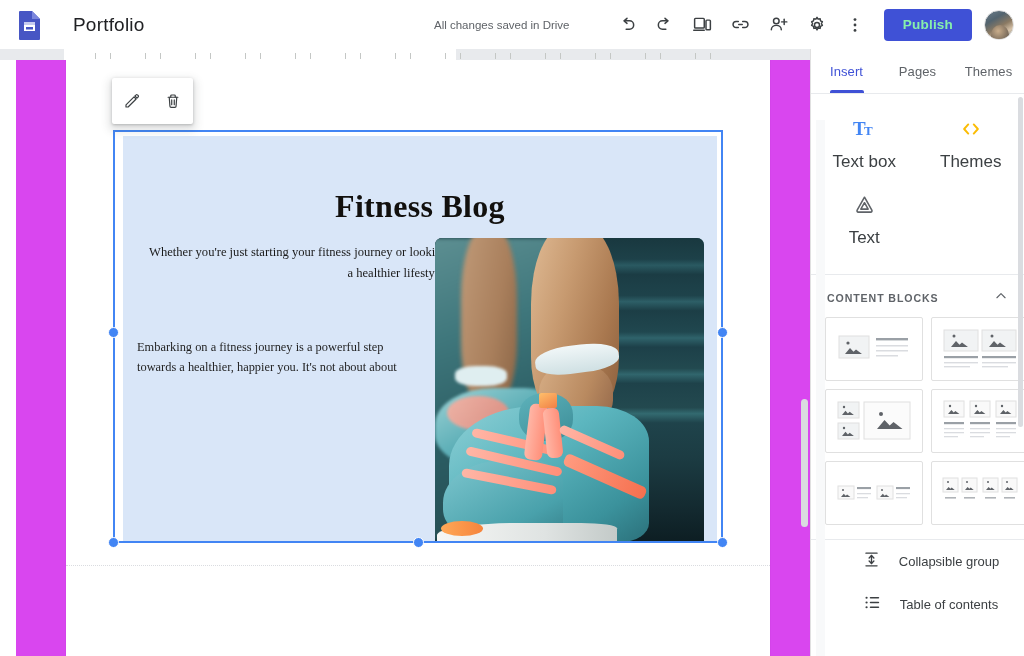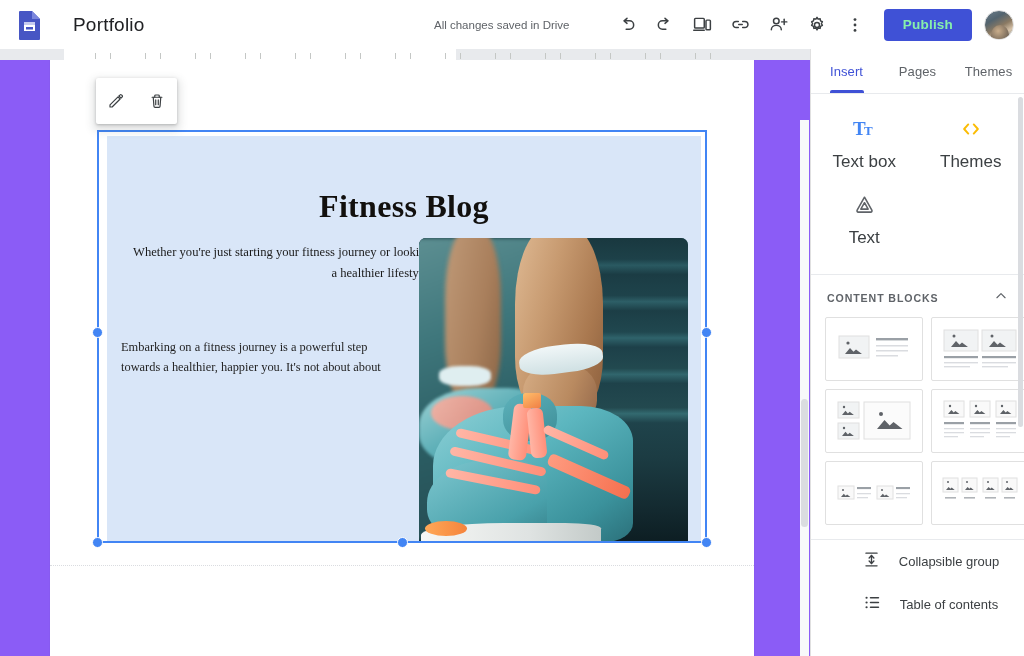--- a/index.html
+++ b/index.html
@@ -75,23 +75,23 @@
     width: 392px; height: 11px;
     background: #ffffff;
   }
   .rtick {
     position: absolute; top: 4px;
     width: 1px; height: 6px; background: #c4c7c5;
   }
 
   
   #canvas-wrap {
-    position: absolute; left: 0; top: 60px;
+    position: absolute; left: 16px; top: 60px;
     width: 810px; height: 596px;
-    background: #8b5cf6;
+    background: #d946ef;
     overflow: hidden;
   }
   #page {
     position: absolute; left: 50px; top: 0;
     width: 704px; height: 596px;
     background: #ffffff;
     box-shadow: 0 0 0 1px rgba(0,0,0,.02);
   }
 
   

